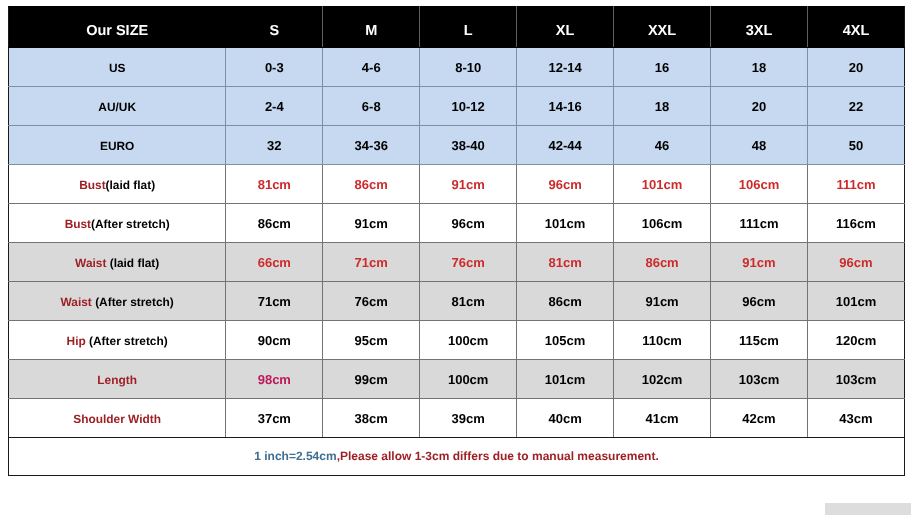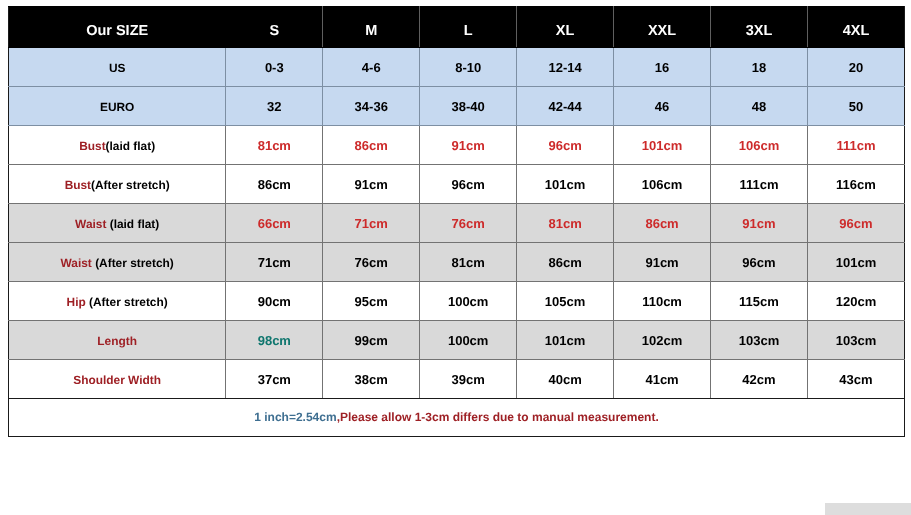--- a/index.html
+++ b/index.html
@@ -143,20 +143,30 @@
           <td class="label"><span style="color: rgb(0, 0, 0);">US</span></td>
           <td class="value" style="color: rgb(0, 0, 0);">0-3</td>
           <td class="value" style="color: rgb(0, 0, 0);">4-6</td>
           <td class="value" style="color: #000000;">8-10</td>
           <td class="value" style="color: rgb(0, 0, 0);">12-14</td>
           <td class="value" style="color: rgb(0, 0, 0);">16</td>
           <td class="value" style="color: rgb(0, 0, 0);">18</td>
           <td class="value" style="color: rgb(0, 0, 0);">20</td>
         </tr>
         <tr class="blue">
+          <td class="label"><span style="color: rgb(0, 0, 0);">AU/UK</span></td>
+          <td class="value" style="color: rgb(0, 0, 0);">2-4</td>
+          <td class="value" style="color: rgb(0, 0, 0);">6-8</td>
+          <td class="value" style="color: rgb(0, 0, 0);">10-12</td>
+          <td class="value" style="color: rgb(0, 0, 0);">14-16</td>
+          <td class="value" style="color: rgb(0, 0, 0);">18</td>
+          <td class="value" style="color: rgb(0, 0, 0);">20</td>
+          <td class="value" style="color: rgb(0, 0, 0);">22</td>
+        </tr>
+        <tr class="blue">
           <td class="label"><span style="color: rgb(0, 0, 0);">EURO</span></td>
           <td class="value" style="color: rgb(0, 0, 0);">32</td>
           <td class="value" style="color: rgb(0, 0, 0);">34-36</td>
           <td class="value" style="color: rgb(0, 0, 0);">38-40</td>
           <td class="value" style="color: rgb(0, 0, 0);">42-44</td>
           <td class="value" style="color: rgb(0, 0, 0);">46</td>
           <td class="value" style="color: rgb(0, 0, 0);">48</td>
           <td class="value" style="color: rgb(0, 0, 0);">50</td>
         </tr>
         <tr class="white">
@@ -204,21 +214,21 @@
           <td class="value" style="color: rgb(0, 0, 0);">90cm</td>
           <td class="value" style="color: rgb(0, 0, 0);">95cm</td>
           <td class="value" style="color: rgb(0, 0, 0);">100cm</td>
           <td class="value" style="color: rgb(0, 0, 0);">105cm</td>
           <td class="value" style="color: rgb(0, 0, 0);">110cm</td>
           <td class="value" style="color: rgb(0, 0, 0);">115cm</td>
           <td class="value" style="color: rgb(0, 0, 0);">120cm</td>
         </tr>
         <tr class="grey">
           <td class="label"><span style="color: rgb(158, 32, 37);">Length</span></td>
-          <td class="value" style="color: #0f766e;">98cm</td>
+          <td class="value" style="color: #be185d;">98cm</td>
           <td class="value" style="color: rgb(0, 0, 0);">99cm</td>
           <td class="value" style="color: rgb(0, 0, 0);">100cm</td>
           <td class="value" style="color: rgb(0, 0, 0);">101cm</td>
           <td class="value" style="color: rgb(0, 0, 0);">102cm</td>
           <td class="value" style="color: rgb(0, 0, 0);">103cm</td>
           <td class="value" style="color: rgb(0, 0, 0);">103cm</td>
         </tr>
         <tr class="white">
           <td class="label"><span style="color: rgb(158, 32, 37);">Shoulder Width</span></td>
           <td class="value" style="color: rgb(0, 0, 0);">37cm</td>

